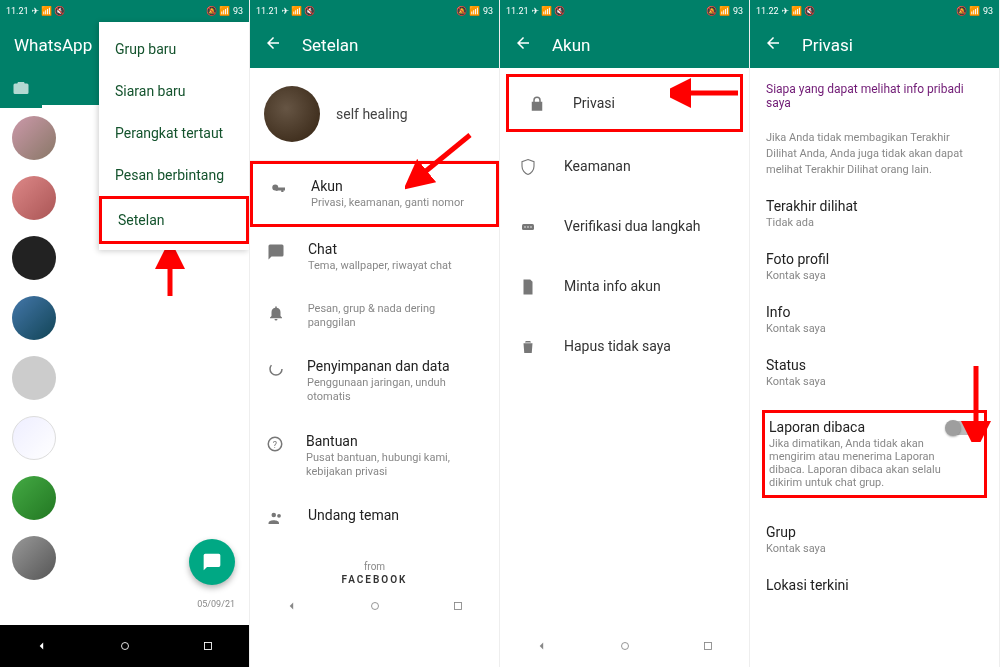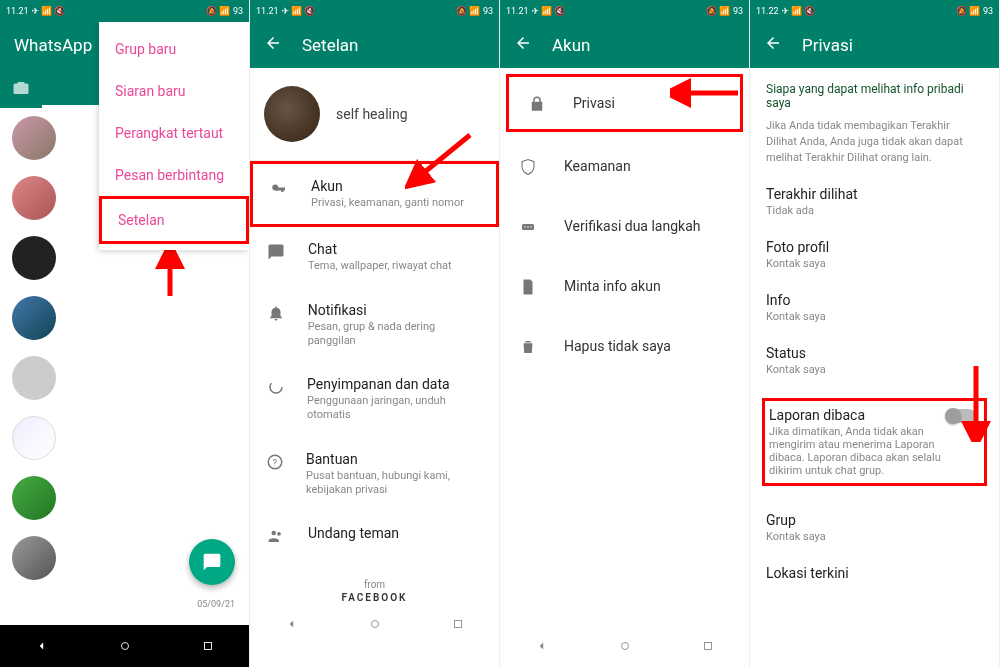--- a/index.html
+++ b/index.html
@@ -71,21 +71,21 @@
     top:22px; right:0;
     width:150px;
     background:#fff;
     box-shadow: -1px 1px 6px rgba(0,0,0,.2);
     z-index:10;
     padding: 6px 0;
   }
   .dropdown-item {
     padding: 13px 16px;
     font-size: 14px;
-    color:#ec4899;
+    color:#14532d;
   }
   .highlight-red {
     border: 3px solid #ff0000;
     position: relative;
   }
   .red-arrow {
     position:absolute;
     pointer-events:none;
   }
   .red-arrow svg { display:block; }
@@ -131,21 +131,21 @@
   .priv-item .sub { font-size:11px; color:#888;}
   .priv-toggle { position:relative;}
   .toggle {
     position:absolute; right:0; top:2px;
     width:30px; height:14px; background:#bbb; border-radius:8px;
   }
   .toggle::after{
     content:''; position:absolute; width:16px; height:16px; background:#9e9e9e; border-radius:50%;
     top:-1px; left:-1px; box-shadow:0 1px 2px rgba(0,0,0,.3);
   }
-  .priv-header-note { font-size:12px; color:#14532d; margin-bottom:8px;}
+  .priv-header-note { font-size:12px; color:#701a75; margin-bottom:20px;}
 </style>
 </head>
 <body>
 
 <div class="screen">
   <div class="statusbar">
     <div class="sb-left">
         <span>11.21</span>
         <span>✈ 📶 🔇</span>
       </div>
@@ -290,21 +290,20 @@
         <div class="sub">Tema, wallpaper, riwayat chat</div>
       </div>
   </div>
   <div class="setting-row">
     <div class="setting-icon">
         <svg viewBox="0 0 24 24">
           <path d="M12 22a2 2 0 002-2h-4a2 2 0 002 2zm6-6V11a6 6 0 00-5-5.9V4a1 1 0 00-2 0v1.1A6 6 0 006 11v5l-2 2v1h16v-1z"></path>
         </svg>
       </div>
     <div class="setting-text">
-        <div class="title">Notifikasi</div>
         <div class="sub">Pesan, grup &amp; nada dering panggilan</div>
       </div>
   </div>
   <div class="setting-row">
     <div class="setting-icon">
         <svg viewBox="0 0 24 24">
           <circle cx="12" cy="12" r="8" fill="none" stroke="#777" stroke-width="2" stroke-dasharray="30 20"></circle>
         </svg>
       </div>
     <div class="setting-text">

